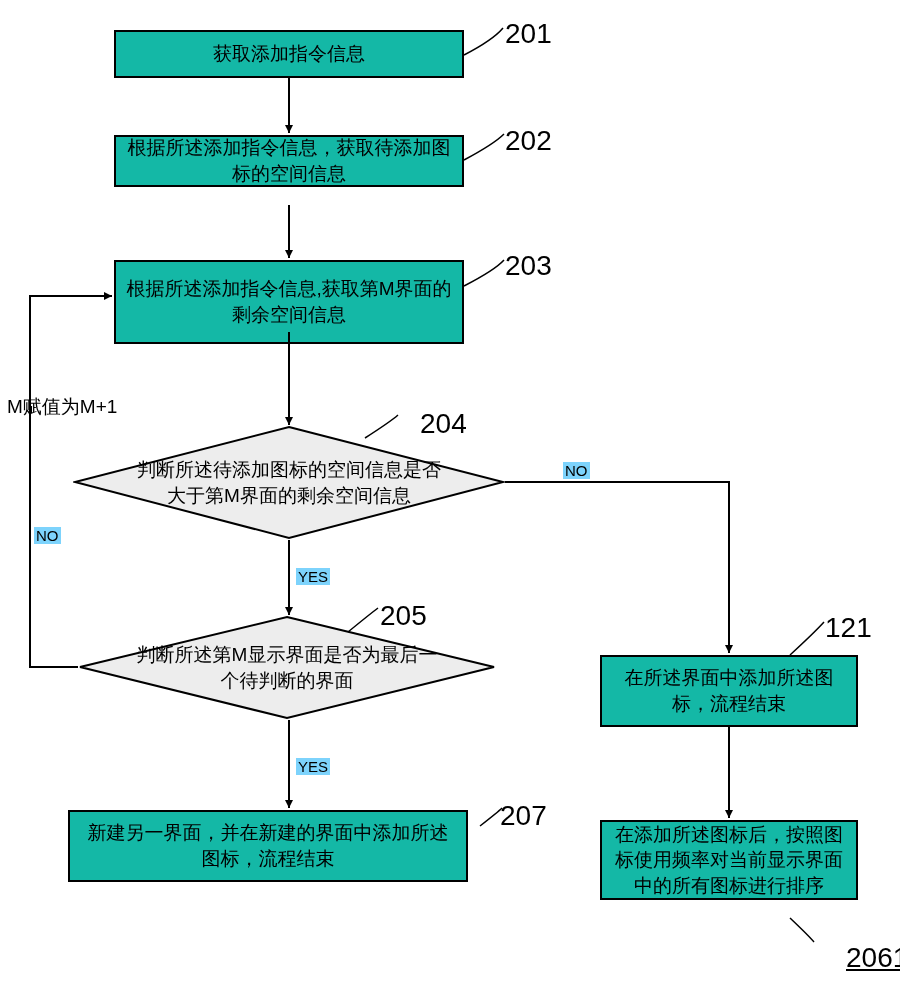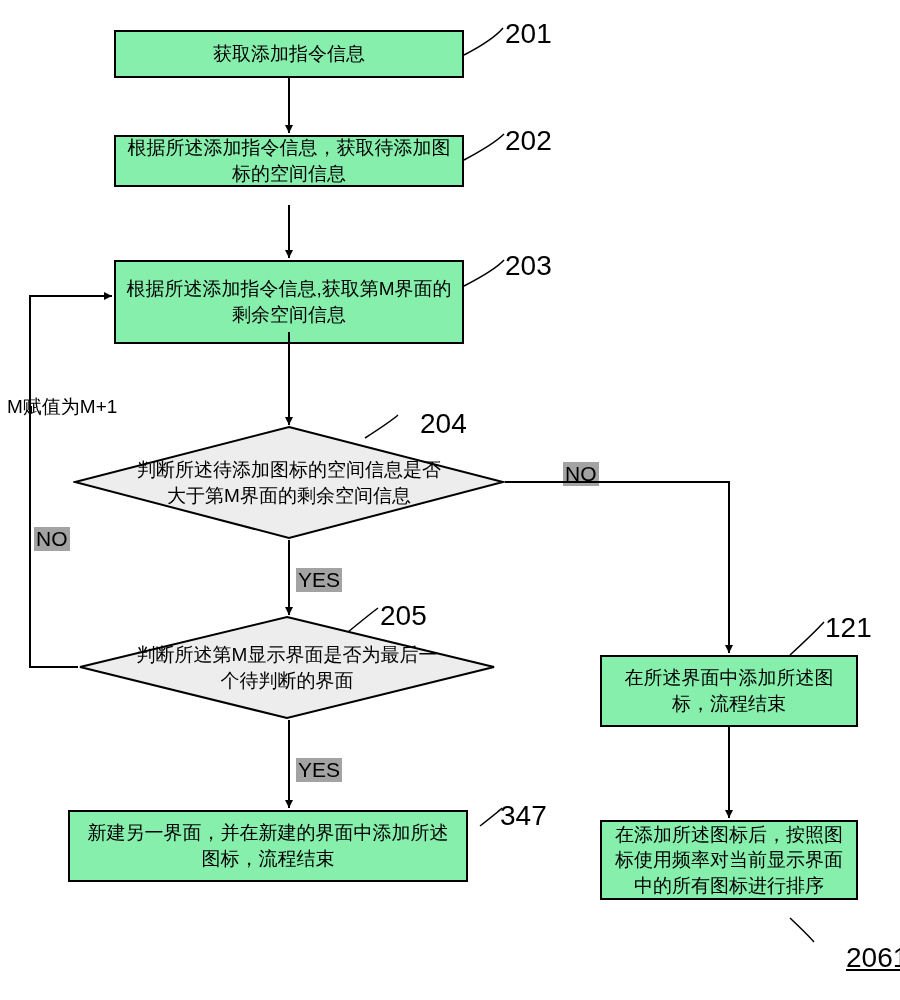--- a/index.html
+++ b/index.html
@@ -9,21 +9,21 @@
     width: 900px;
     height: 1000px;
     background: #ffffff;
     font-family: "SimSun", "Microsoft YaHei", sans-serif;
     font-size: 19px;
     color: #000;
     position: relative;
   }
   .node {
     position: absolute;
-    background: #86efac;
+    background: #14b8a6;
     border: 2px solid #000;
     text-align: center;
     display: flex;
     align-items: center;
     justify-content: center;
     padding: 6px 10px;
     line-height: 1.35;
   }
   .diamond-wrap {
     position: absolute;
@@ -44,23 +44,23 @@
     line-height: 1.35;
     padding: 0 58px;
   }
   .label {
     position: absolute;
     font-size: 28px;
     color: #000;
   }
   .edge-label {
     position: absolute;
-    font-size: 21px;
+    font-size: 15px;
     color: #000;
-    background: #a3a3a3;
+    background: #7dd3fc;
     padding: 0 2px;
   }
   svg.lines {
     position: absolute;
     left: 0; top: 0;
     width: 900px;
     height: 1000px;
     pointer-events: none;
   }
 </style>
@@ -103,21 +103,21 @@
 <div class="label" style="left:380px; top:600px;">205</div>
 
 <div class="node" style="left:600px; top:655px; width:258px; height:72px;">
   <span>在所述界面中添加所述图标，流程结束</span>
 </div>
 <div class="label" style="left:825px; top:612px;">121</div>
 
 <div class="node" style="left:68px; top:810px; width:400px; height:72px;">
   <span>新建另一界面，并在新建的界面中添加所述图标，流程结束</span>
 </div>
-<div class="label" style="left:500px; top:800px;">347</div>
+<div class="label" style="left:500px; top:800px;">207</div>
 
 <div class="node" style="left:600px; top:820px; width:258px; height:80px;">
   <span>在添加所述图标后，按照图标使用频率对当前显示界面中的所有图标进行排序</span>
 </div>
 <div class="label" style="left:846px; top:942px;text-decoration:underline;">2061</div>
 
 <div class="edge-label" style="left:296px; top:568px;">YES</div>
 <div class="edge-label" style="left:296px; top:758px;">YES</div>
 <div class="edge-label" style="left:563px; top:462px;">NO</div>
 <div class="edge-label" style="left:34px; top:527px;">NO</div>

